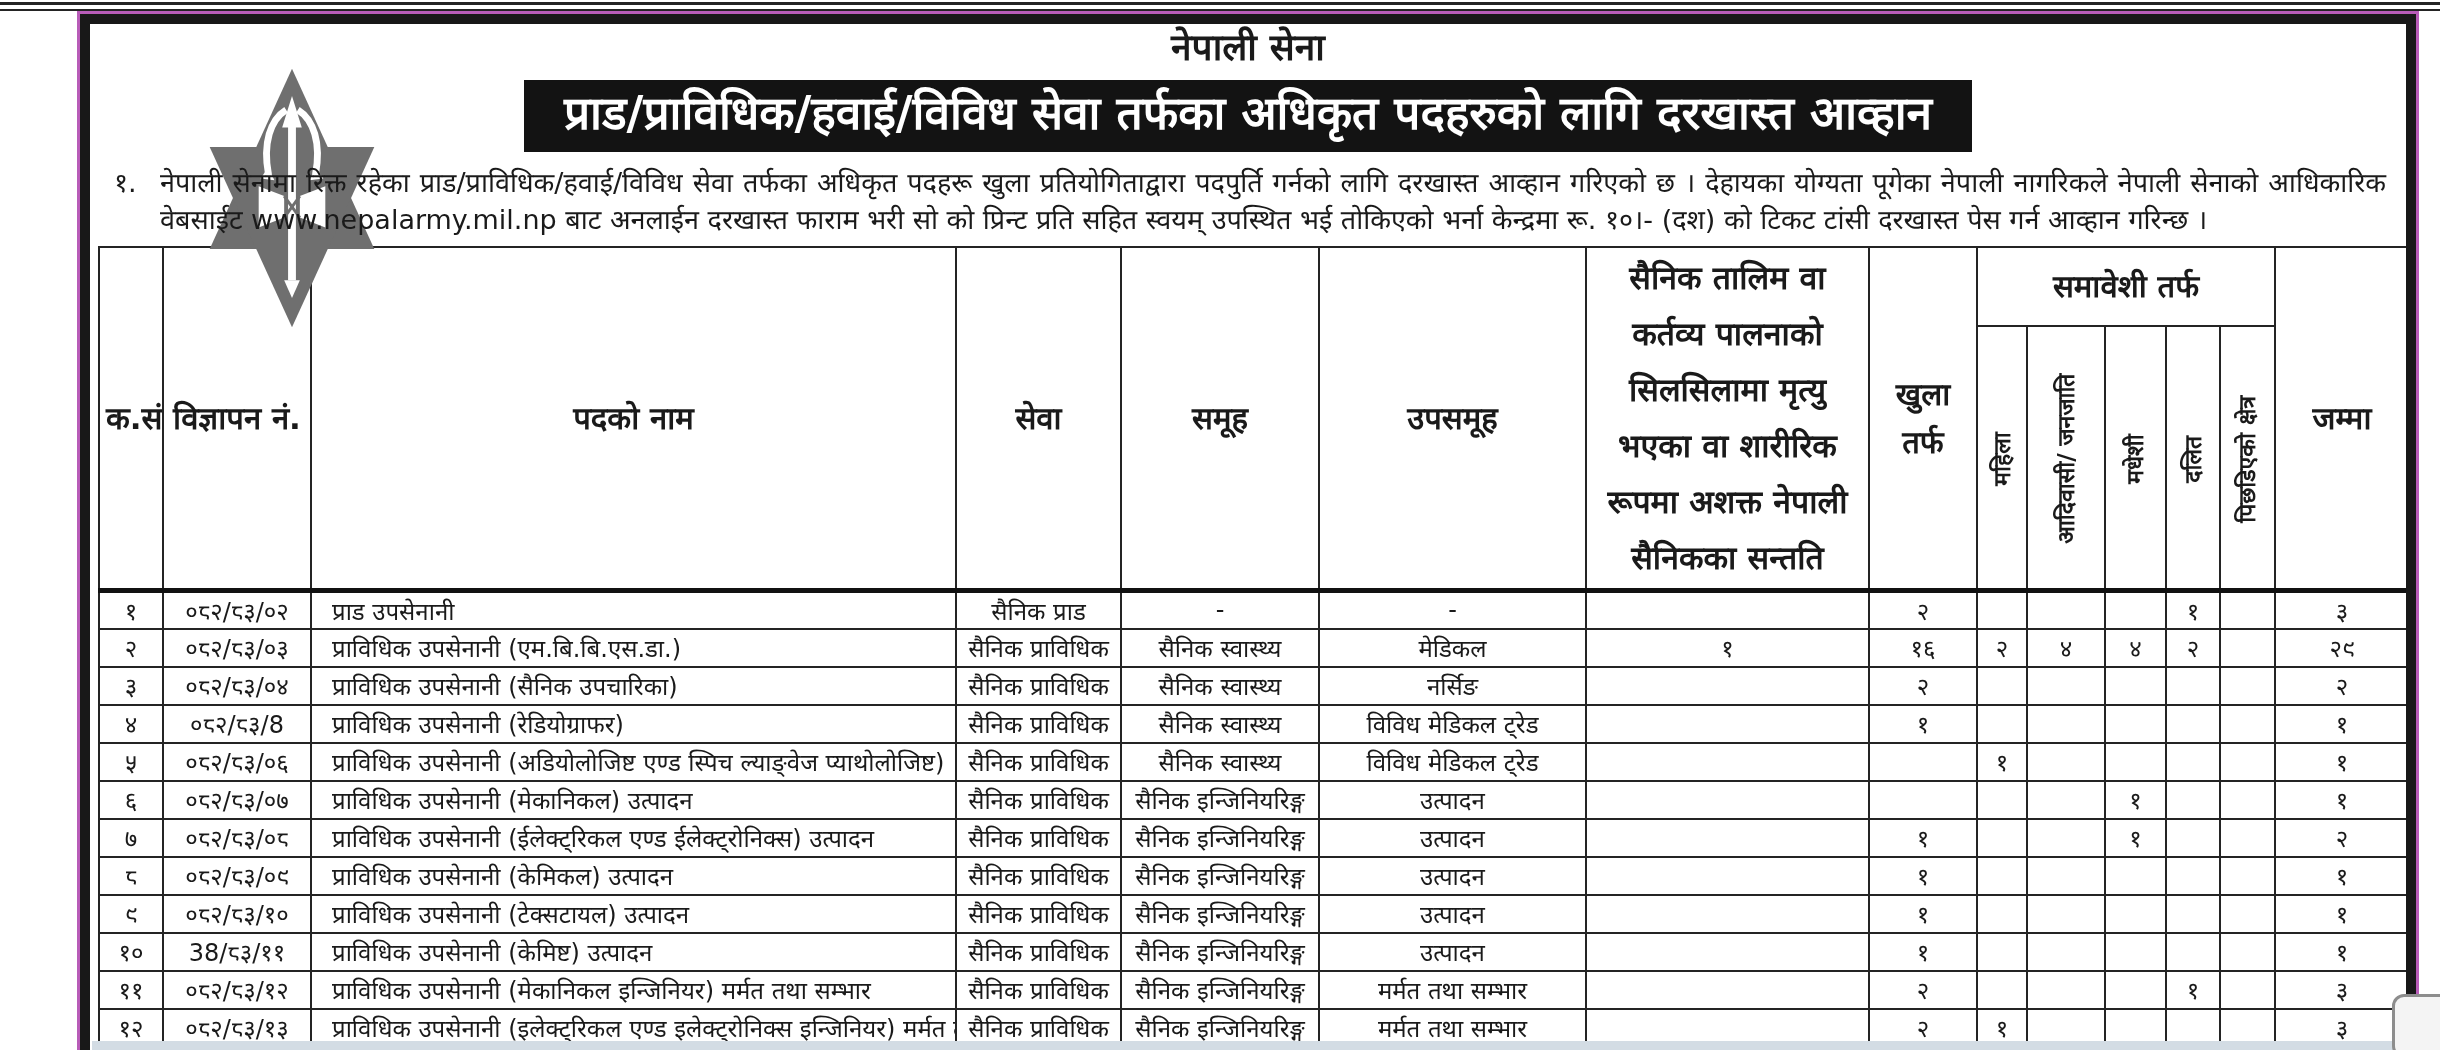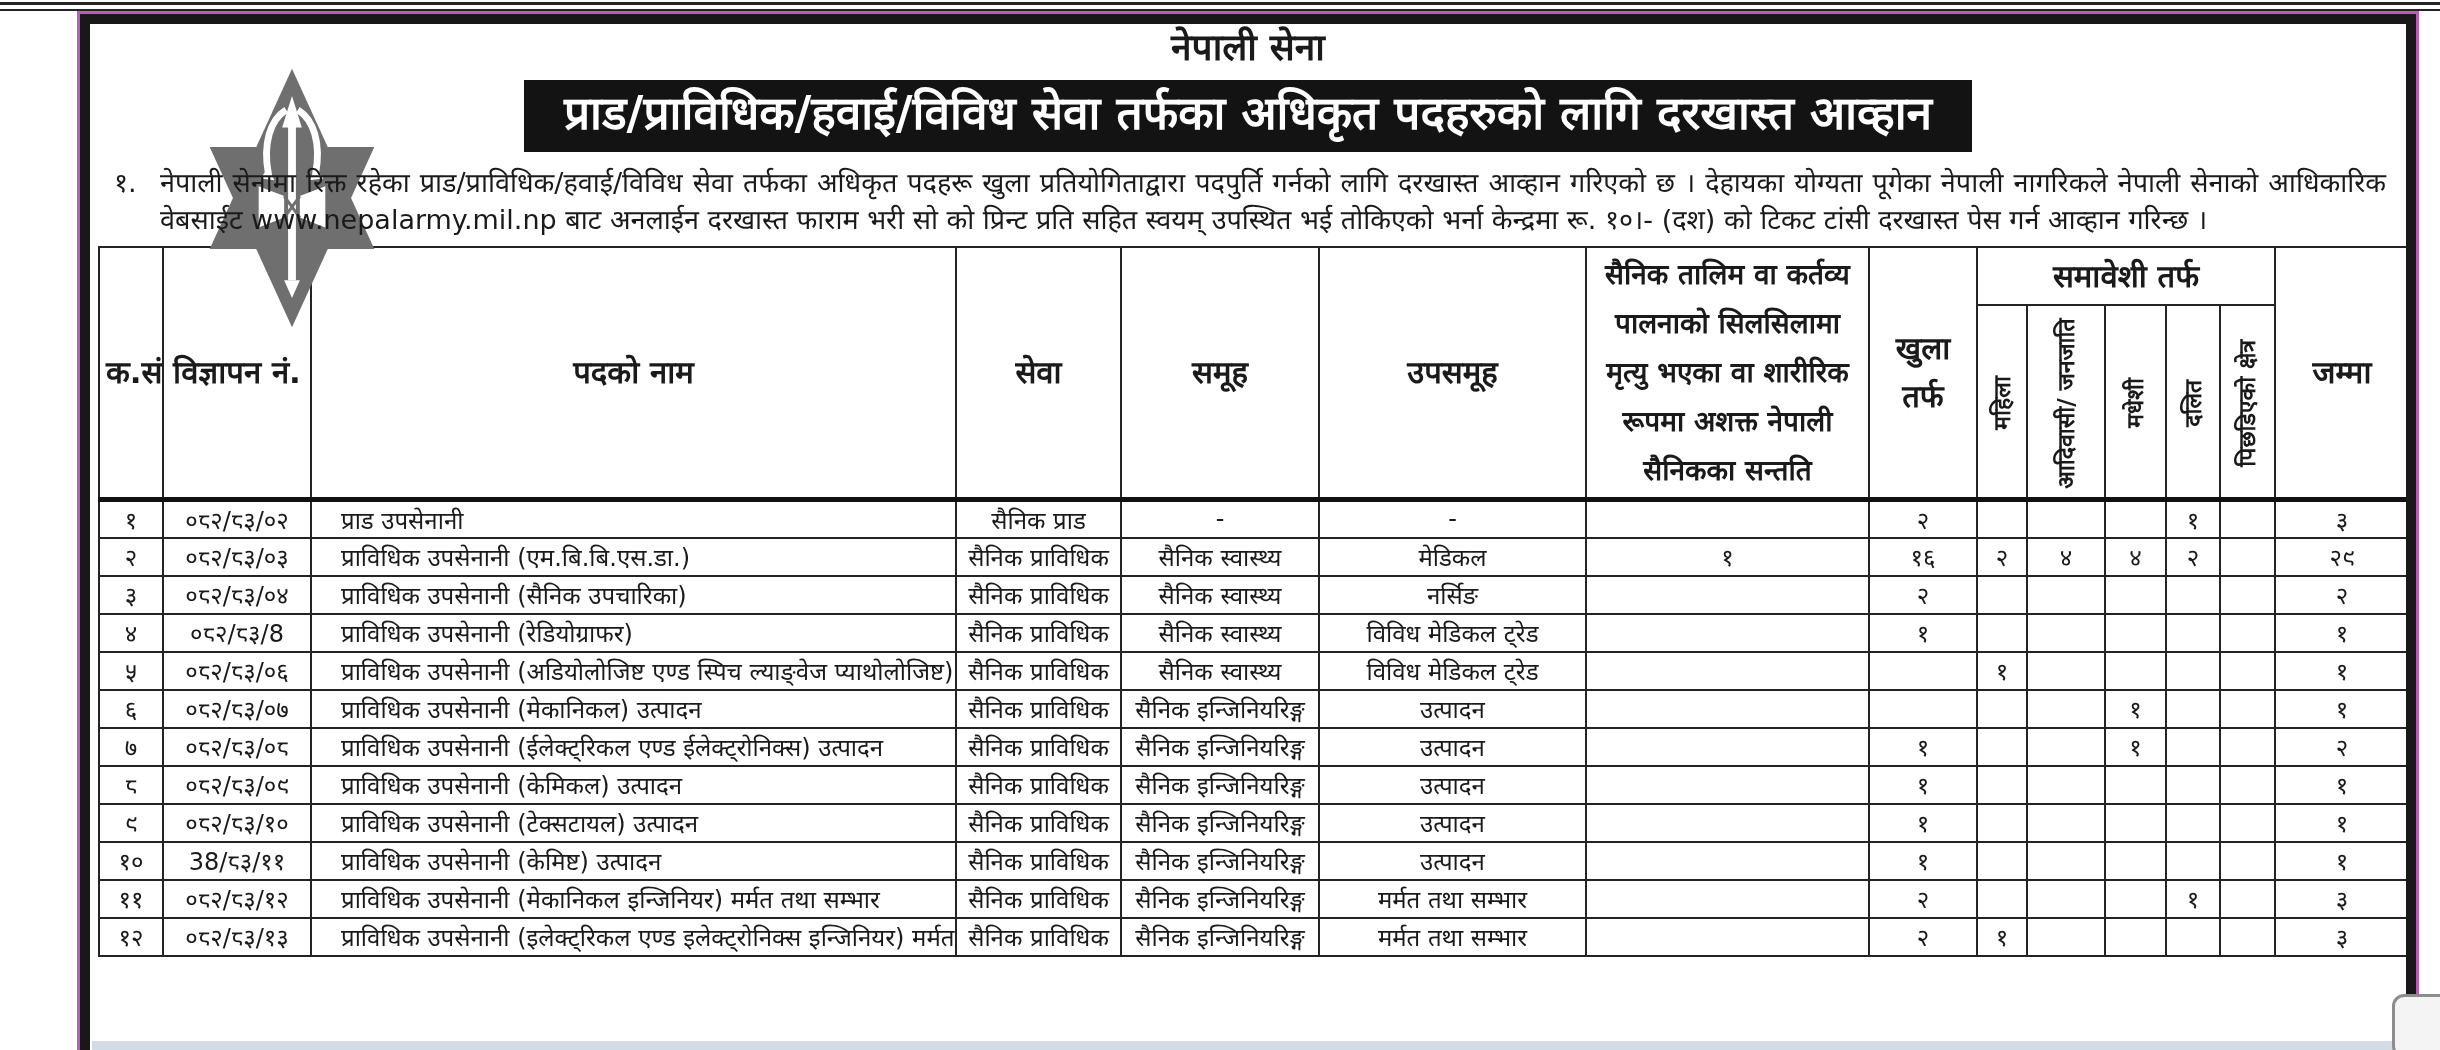--- a/index.html
+++ b/index.html
@@ -35,36 +35,36 @@
   .intro-text{display:block;padding-left:46px;}
 
   .section-heading{margin:12px 0 0 26px;font-size:28px;font-weight:bold;line-height:32px;}
   .section-number{margin-right:22px;}
   .section-title{text-decoration:underline;text-underline-offset:6px;}
 
   .table-wrap{margin:8px 0 0 8px;}
   table.vacancy{border-collapse:collapse;table-layout:fixed;width:2310px;background:#fff;}
   table.vacancy th,table.vacancy td{border:2px solid #242424;box-sizing:border-box;overflow:hidden;}
   thead th{font-size:31px;font-weight:bold;text-align:center;vertical-align:middle;padding:2px 6px;line-height:1.55;}
-  th.santati-col{font-size:28px;line-height:1.75;}
+  th.santati-col{font-size:32px;line-height:1.75;}
   tr.head-top{height:42px;}
   tr.head-bottom{height:127px;}
   th.rotated{
     writing-mode:vertical-rl;transform:rotate(180deg);
     font-size:23px;line-height:1.15;padding:4px 1px;
     text-align:center;white-space:normal;
   }
   th.inclusive-group{border-bottom:4px solid #111;}
   tbody tr:first-child td{border-top:5px solid #111;}
   tbody td{
     font-size:24px;text-align:center;vertical-align:middle;
     height:38px;padding:1px 6px;white-space:nowrap;
   }
   tbody tr:first-child td{height:34px;}
-  tbody td.left{text-align:left;padding-left:29px;}
+  tbody td.left{text-align:left;padding-left:20px;}
 
   .bottom-strip{position:absolute;left:92px;top:1041px;width:2348px;height:9px;background:#d3dce4;}
   .floating-widget{
     position:absolute;right:-22px;top:994px;width:64px;height:58px;
     background:#f4f4f4;border:3px solid #8d8d8d;border-radius:12px;z-index:6;
   }
 </style>
 </head>
 <body>
 

